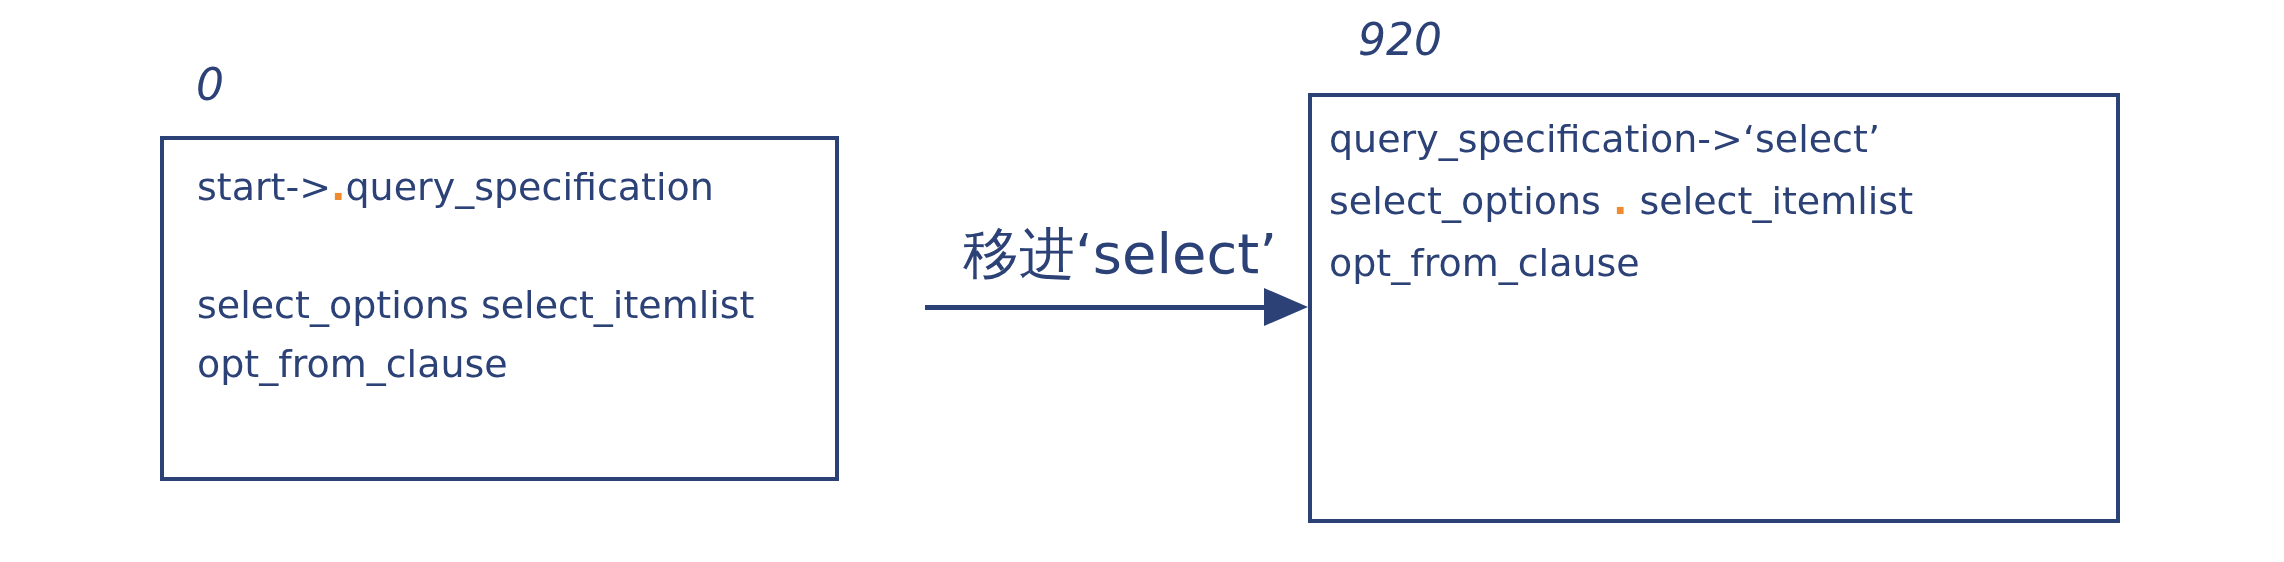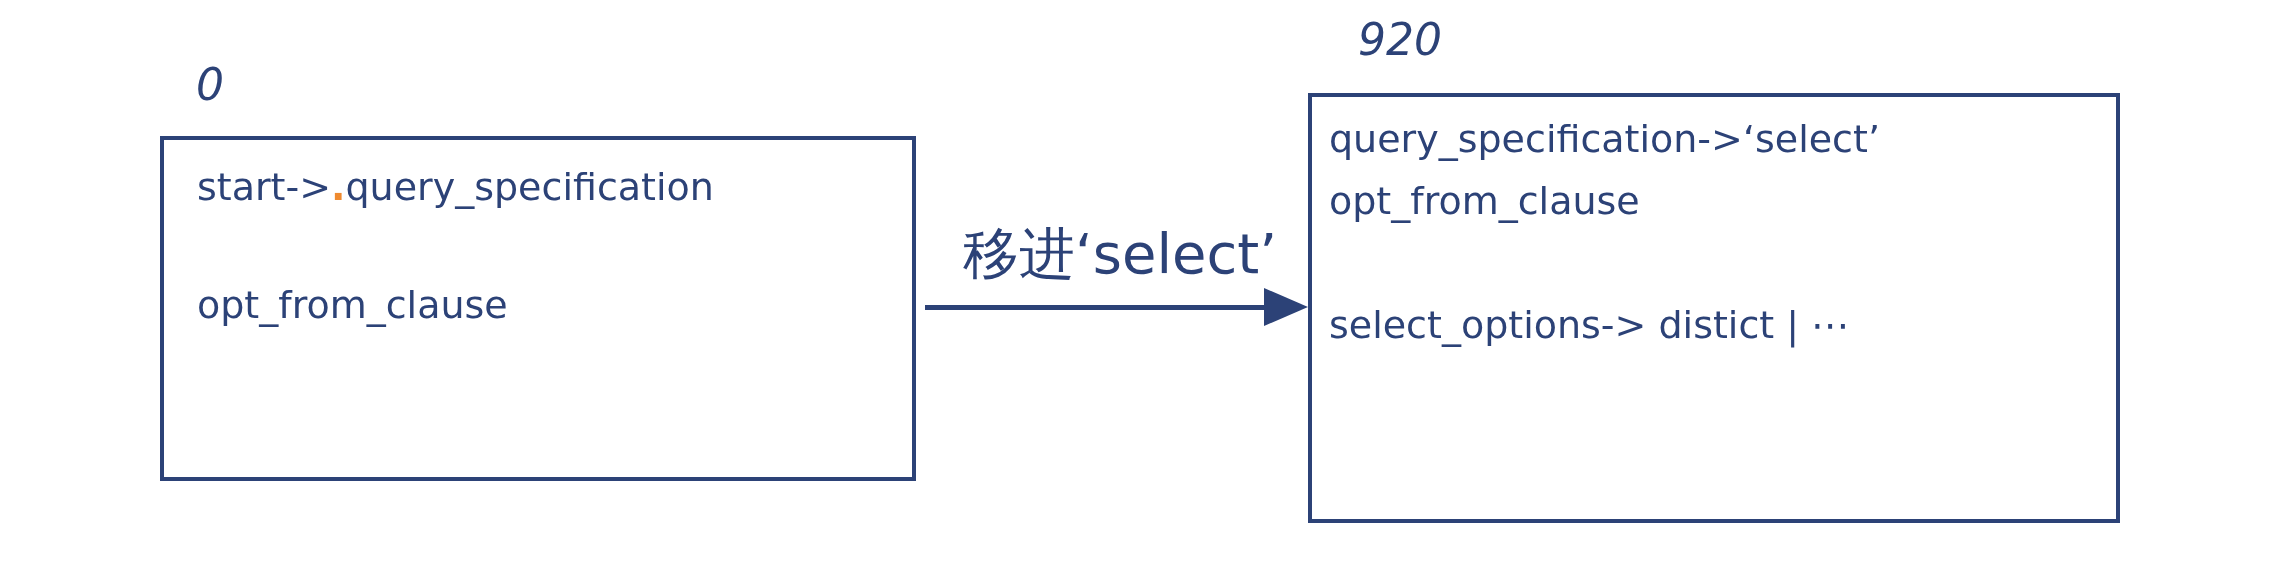--- a/index.html
+++ b/index.html
@@ -65,32 +65,33 @@
     white-space: pre;
   }
 </style>
 </head>
 <body>
 
 <div class="canvas">
 
   <div class="state-label" style="left:196px; top:62px;">0</div>
 
-  <div class="state-box box-left" style="left:160px; top:136px; width:756px; height:345px;">
+  <div class="state-box box-left" style="left:160px; top:136px; width:679px; height:345px;">
     <div class="line"><span>start-&gt;</span><span class="accent">.</span><span>query_specification</span></div>
     <div class="line"></div>
+    <div class="line">select_options select_itemlist</div>
     <div class="line">opt_from_clause</div>
   </div>
 
   <div class="transition-label" style="left:963px; top:228px; width:300px;">移进‘select’</div>
   <div class="arrow-line" style="left:925px; top:305px; width:345px;"></div>
   <div class="arrow-head" style="left:1264px; top:288px;"></div>
 
   <div class="state-label" style="left:1358px; top:17px;">920</div>
 
   <div class="state-box box-right" style="left:1308px; top:93px; width:812px; height:430px;">
     <div class="line">query_specification-&gt;‘select’</div>
+    <div class="line"><span>select_options </span><span class="accent">.</span><span> select_itemlist</span></div>
     <div class="line">opt_from_clause</div>
     <div class="line"></div>
-    <div class="line">select_options-&gt; distict | ⋯</div>
   </div>
 
 </div>
 
 </body></html>

